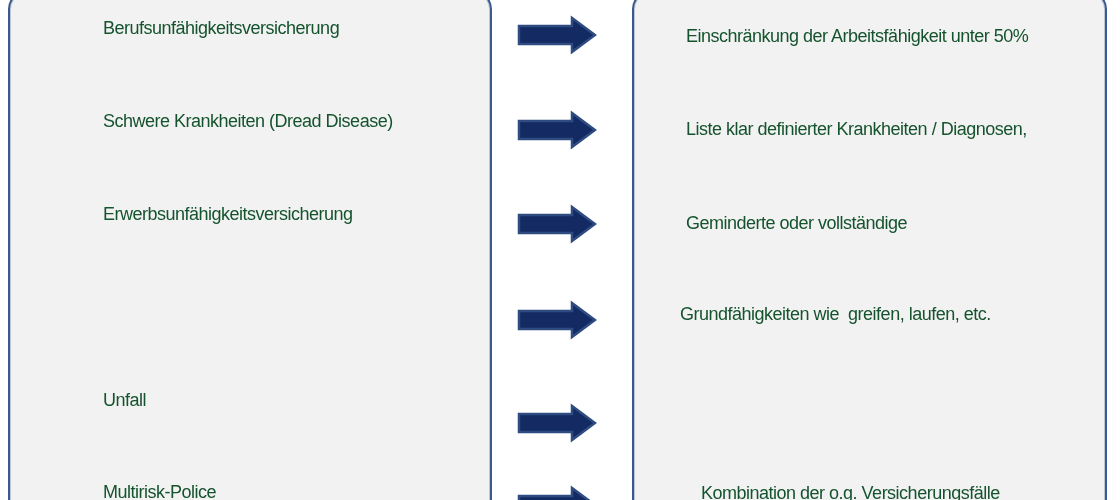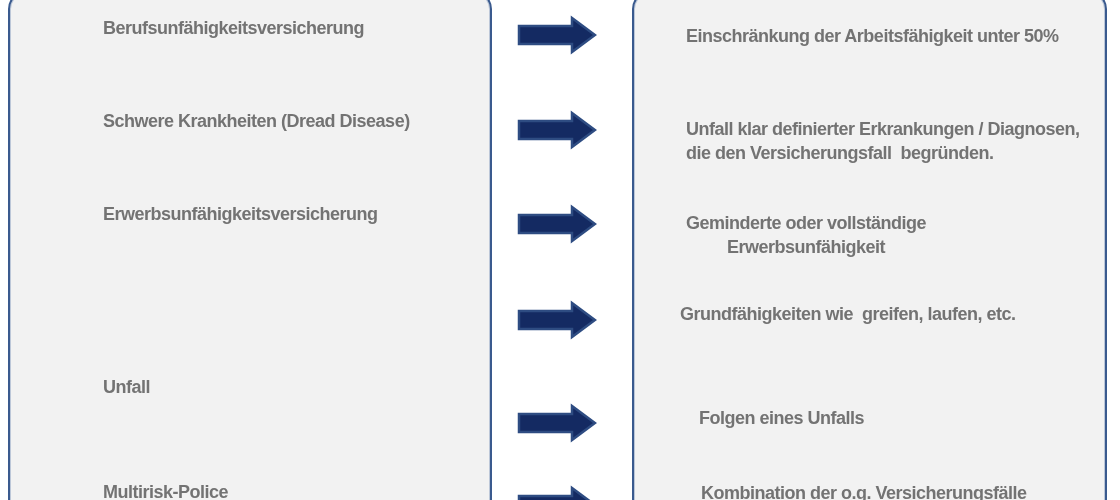--- a/index.html
+++ b/index.html
@@ -18,22 +18,22 @@
     height: 570px;
     background: #f2f2f2;
     border: 2px solid #3a5a8e;
     border-radius: 18px;
     box-shadow: inset 0 0 0 1px rgba(90,120,170,0.35);
   }
   #products-panel { left: 8px;   width: 484px; }
   #triggers-panel { left: 632px; width: 475px; }
   .product-label, .trigger-label {
     position: absolute;
-    color: #737373;
-    font-weight: bold;
+    color: #14532d;
+    font-weight: normal;
     font-size: 18px;
     letter-spacing: -0.5px;
     line-height: 24px;
     white-space: pre-wrap;
   }
   .product-label { left: 93px; }
   .trigger-line { display: block; }
   .arrow {
     position: absolute;
     left: 517px;
@@ -42,29 +42,28 @@
   }
   .arrow svg { display: block; width: 100%; height: 100%; }
 </style>
 </head>
 <body>
 
 <div class="panel" id="products-panel">
     <div class="product-label" style="top: 23px;">Berufsunfähigkeitsversicherung</div>
     <div class="product-label" style="top: 116px;">Schwere Krankheiten (Dread Disease)</div>
     <div class="product-label" style="top: 209px;">Erwerbsunfähigkeitsversicherung</div>
-    <div class="product-label" style="top: 382px;">Unfall</div>
+    <div class="product-label" style="top: 395px;">Unfall</div>
     <div class="product-label" style="top: 487px;">Multirisk-Police</div>
   </div>
 <div class="panel" id="triggers-panel">
     <div class="trigger-label" style="top: 31px; left: 52px;"><span class="trigger-line">Einschränkung der Arbeitsfähigkeit unter 50%</span></div>
-    <div class="trigger-label" style="top: 124px; left: 52px;"><span class="trigger-line">Unfall klar definierter Erkrankungen / Diagnosen,</span><span class="trigger-line">die den Versicherungsfall  begründen.</span></div>
-    <div class="trigger-label" style="top: 218px; left: 52px; text-align: center;"><span class="trigger-line">Geminderte oder vollständige</span><span class="trigger-line">Erwerbsunfähigkeit</span></div>
+    <div class="trigger-label" style="top: 124px; left: 52px;"><span class="trigger-line">Liste klar definierter Krankheiten / Diagnosen,</span></div>
+    <div class="trigger-label" style="top: 218px; left: 52px; text-align: center;"><span class="trigger-line">Geminderte oder vollständige</span></div>
     <div class="trigger-label" style="top: 309px; left: 46px;"><span class="trigger-line">Grundfähigkeiten wie  greifen, laufen, etc.</span></div>
-    <div class="trigger-label" style="top: 413px; left: 65px;"><span class="trigger-line">Folgen eines Unfalls</span></div>
     <div class="trigger-label" style="top: 488px; left: 67px;"><span class="trigger-line">Kombination der o.g. Versicherungsfälle</span></div>
   </div>
 
 <div class="arrow" style="top: 15px;">
     <svg viewBox="0 0 80 40" xmlns="http://www.w3.org/2000/svg">
       <polygon points="2,11 55,11 55,3 78,20 55,37 55,29 2,29" fill="#142a62" stroke="#2e4c82" stroke-width="2.5"></polygon>
     </svg>
   </div>
 <div class="arrow" style="top: 110px;">
     <svg viewBox="0 0 80 40" xmlns="http://www.w3.org/2000/svg">

